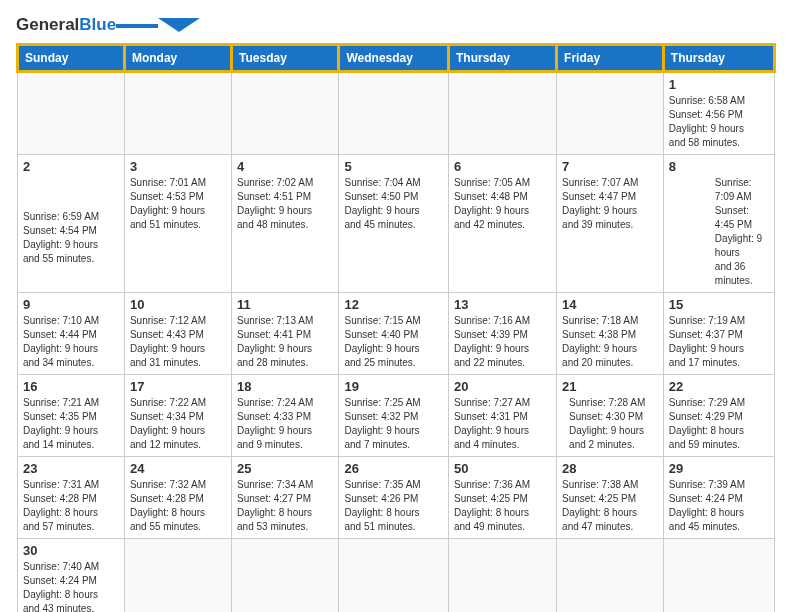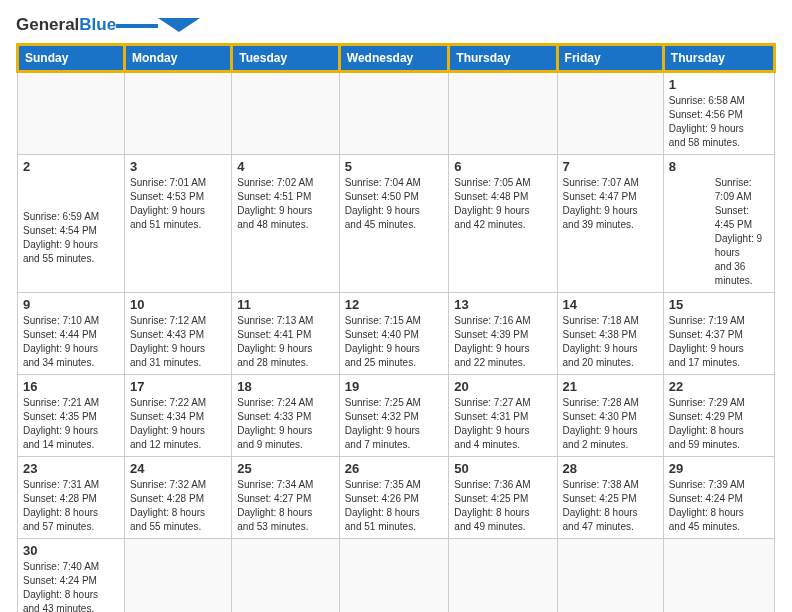--- a/index.html
+++ b/index.html
@@ -251,21 +251,21 @@
         </td>
         <td>
           <div class="day-number">20</div>
           <div class="day-info" style="white-space: pre-line;">Sunrise: 7:27 AM
 Sunset: 4:31 PM
 Daylight: 9 hours
 and 4 minutes.</div>
         </td>
         <td>
           <div class="day-number">21</div>
-          <div class="day-info" style="white-space: pre-line;">Sunrise: 7:28 AM
+          <div class="day-info" style="white-space: pre-line; margin-left: 7px;">Sunrise: 7:28 AM
 Sunset: 4:30 PM
 Daylight: 9 hours
 and 2 minutes.</div>
         </td>
         <td>
           <div class="day-number">22</div>
           <div class="day-info" style="white-space: pre-line;">Sunrise: 7:29 AM
 Sunset: 4:29 PM
 Daylight: 8 hours
 and 59 minutes.</div>

